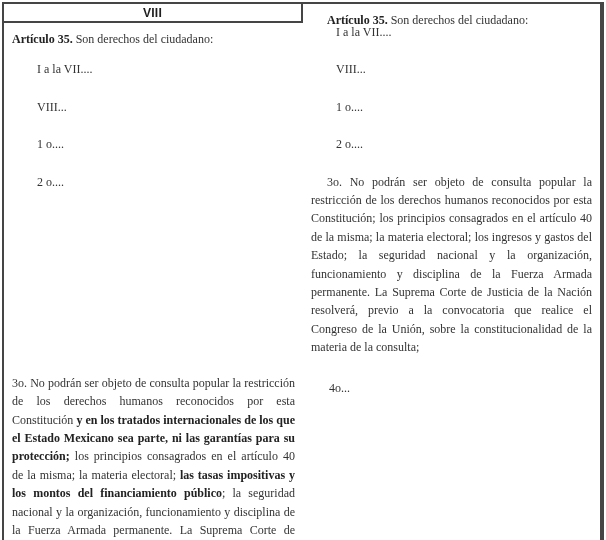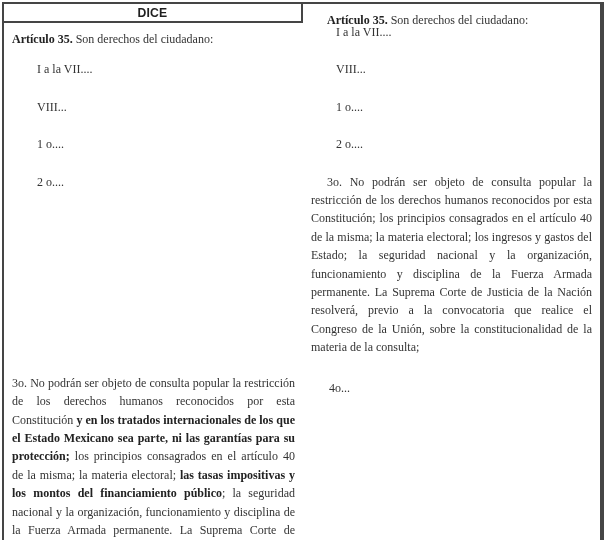--- a/index.html
+++ b/index.html
@@ -30,21 +30,21 @@
   .cell.body{padding-bottom:17px;text-align:justify;}
   .cell.tail{padding-top:5px;padding-left:26px;}
   .col-left.intro,.col-left.body{text-indent:16px;}
   .seg.bold{font-weight:bold;color:#222222;}
 </style>
 </head>
 <body>
 
 <div class="doc-table">
   <div class="hcell col-left">
-    <span>DICE</span>
+    <span>VIII</span>
   </div>
 
 <div class="cell col-left intro"><span class="seg bold">Artículo 35.</span><span class="seg"> Son derechos del ciudadano:</span></div>
     <div class="cell col-right intro"><span class="seg bold">Artículo 35.</span><span class="seg"> Son derechos del ciudadano:</span></div>
     <div class="cell col-left item"><span class="seg">I a la VII....</span></div>
     <div class="cell col-right item"><span class="seg">I a la VII....</span></div>
     <div class="cell col-left item"><span class="seg">VIII...</span></div>
     <div class="cell col-right item"><span class="seg">VIII...</span></div>
     <div class="cell col-left item"><span class="seg">1 o....</span></div>
     <div class="cell col-right item"><span class="seg">1 o....</span></div>

